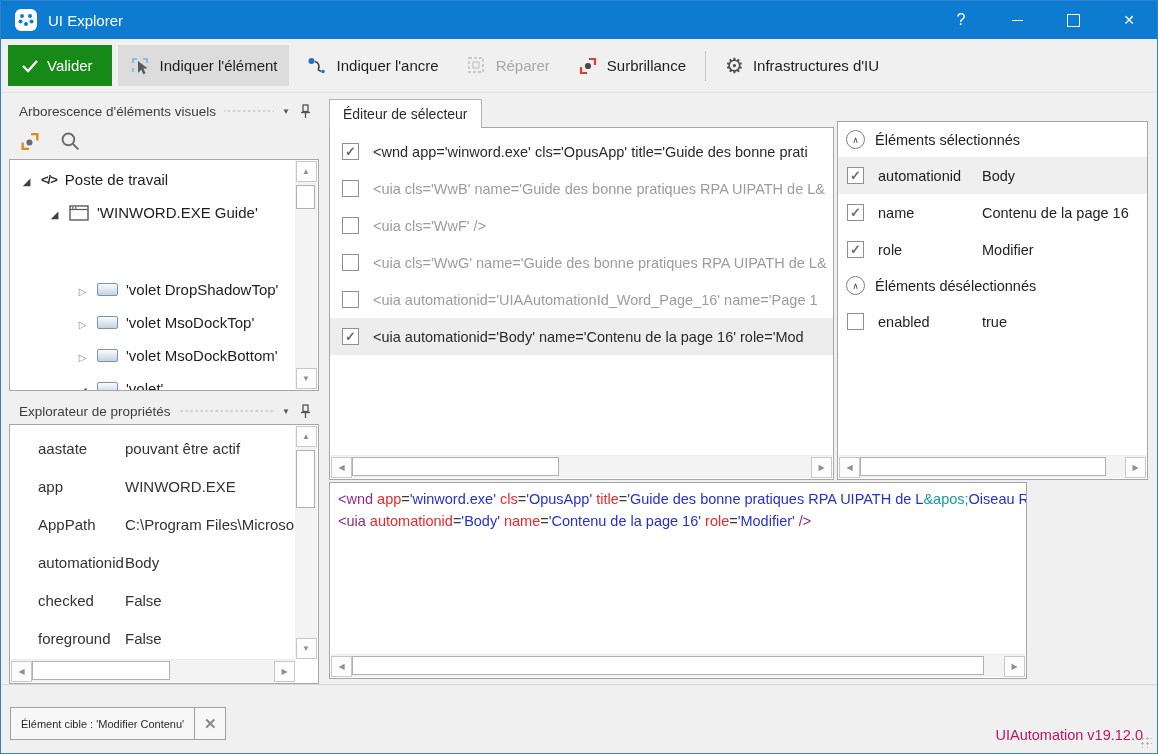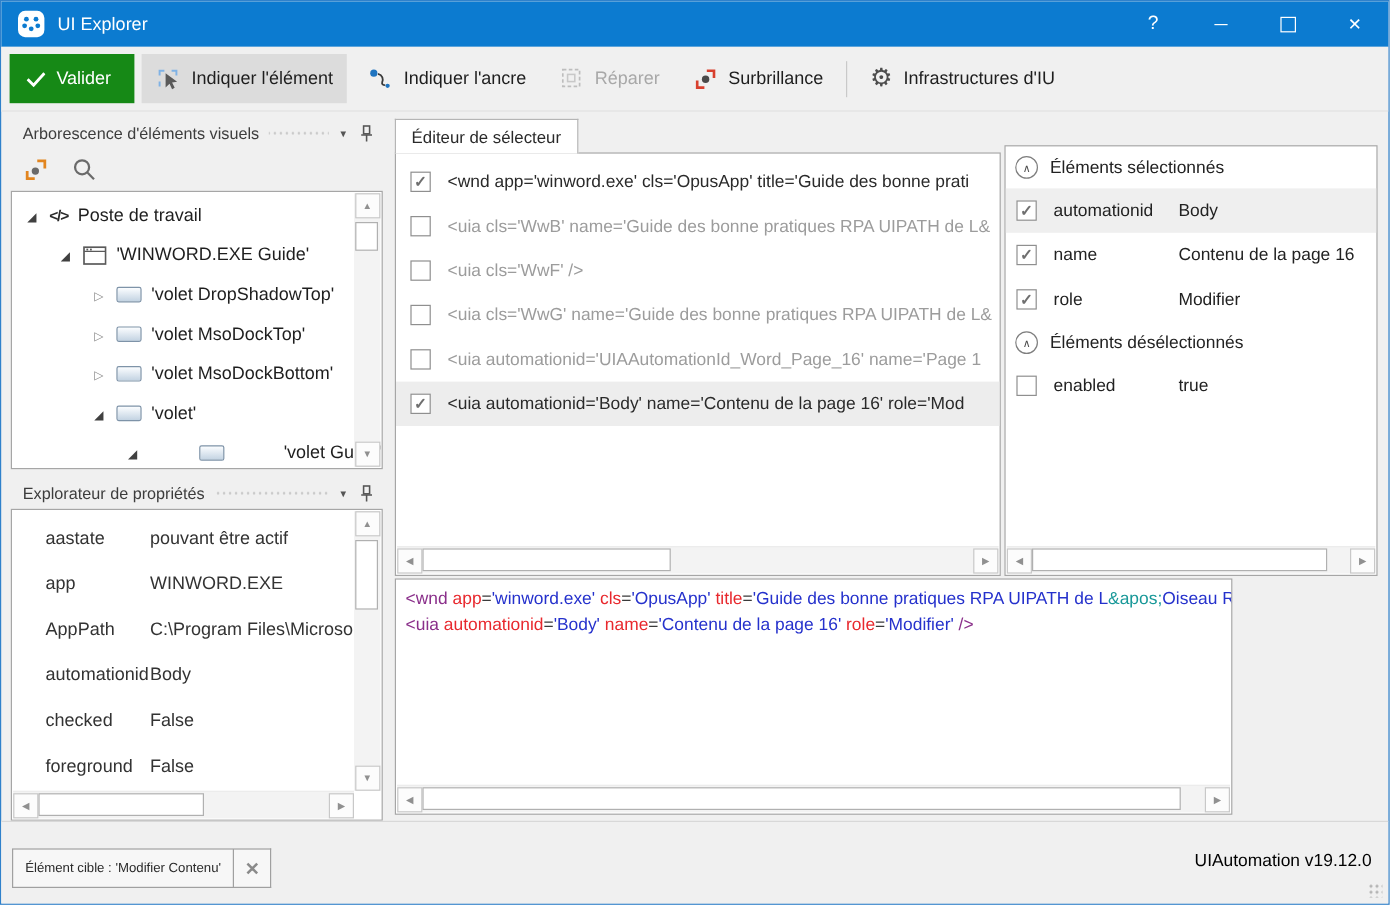--- a/index.html
+++ b/index.html
@@ -111,21 +111,21 @@
 
   
   .statusbar { position: absolute; left: 0; top: 683px; width: 100%; height: 69px;
                background: #f0f0f0; border-top: 1px solid #d8d8d8; }
   .target-chip { position: absolute; left: 9px; top: 22px; height: 33px; display: flex; }
   .chip-label { border: 1px solid #a0a0a0; background: #f7f7f7; display: flex; align-items: center;
                 padding: 0 10px; font-size: 11px; color: #2a2a2a; }
   .chip-x { width: 31px; border: 1px solid #a0a0a0; border-left: none; background: #f7f7f7;
             display: flex; align-items: center; justify-content: center; color: #8a8a8a;
             font-size: 15px; font-weight: bold; }
-  .version { position: absolute; right: 14px; top: 25px; font-size: 14.5px; color: #000000; }
+  .version { position: absolute; right: 14px; top: 42px; font-size: 14.5px; color: #be185d; }
   .grip { position: absolute; right: 5px; bottom: 5px; width: 12px; height: 12px;
           background-image: radial-gradient(#b5b5b5 1.2px, transparent 1.4px);
           background-size: 5px 5px; }
   svg { display: block; }
 </style>
 </head>
 <body>
 
 <div class="window">
 
@@ -223,21 +223,21 @@
           <div class="tree-row" style="padding-left: 38px;">
             <span class="exp exp-expanded"></span>
             <svg width="20" height="16" viewBox="0 0 20 16">
               <rect x="1" y="1" width="18" height="14" fill="#fff" stroke="#5a5a5a" stroke-width="1.4"></rect>
               <line x1="1" y1="4.5" x2="19" y2="4.5" stroke="#5a5a5a" stroke-width="1.2"></line>
               <rect x="3" y="2.2" width="1.5" height="1.5" fill="#5a5a5a"></rect>
               <rect x="6" y="2.2" width="1.5" height="1.5" fill="#5a5a5a"></rect>
             </svg>
             <span>'WINWORD.EXE Guide'</span>
           </div>
-          <div class="tree-row" style="padding-left: 66px;">
+          <div class="tree-row" style="padding-left: 66px; margin-top: 44px;">
             <span class="exp exp-collapsed"></span>
             <span class="pane-ico"></span>
             <span>'volet  DropShadowTop'</span>
           </div>
           <div class="tree-row" style="padding-left: 66px;">
             <span class="exp exp-collapsed"></span>
             <span class="pane-ico"></span>
             <span>'volet  MsoDockTop'</span>
           </div>
           <div class="tree-row" style="padding-left: 66px;">

